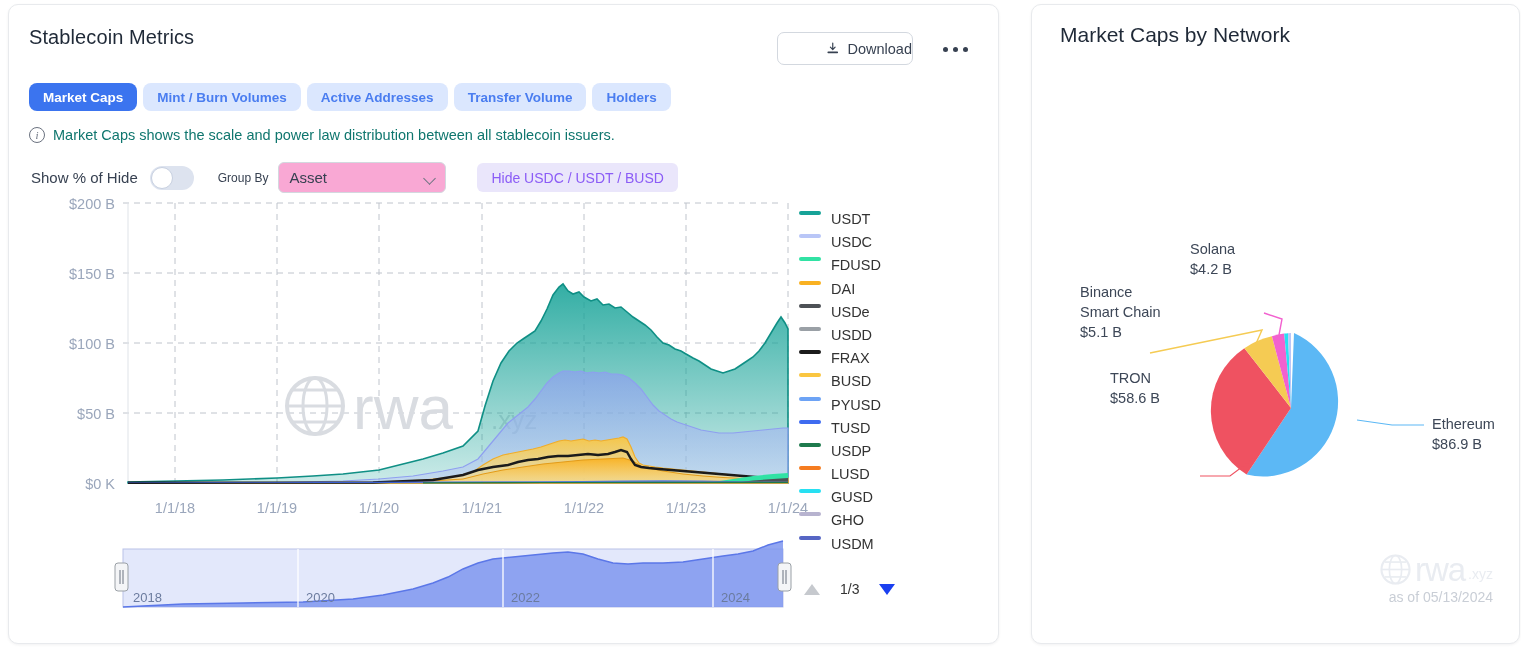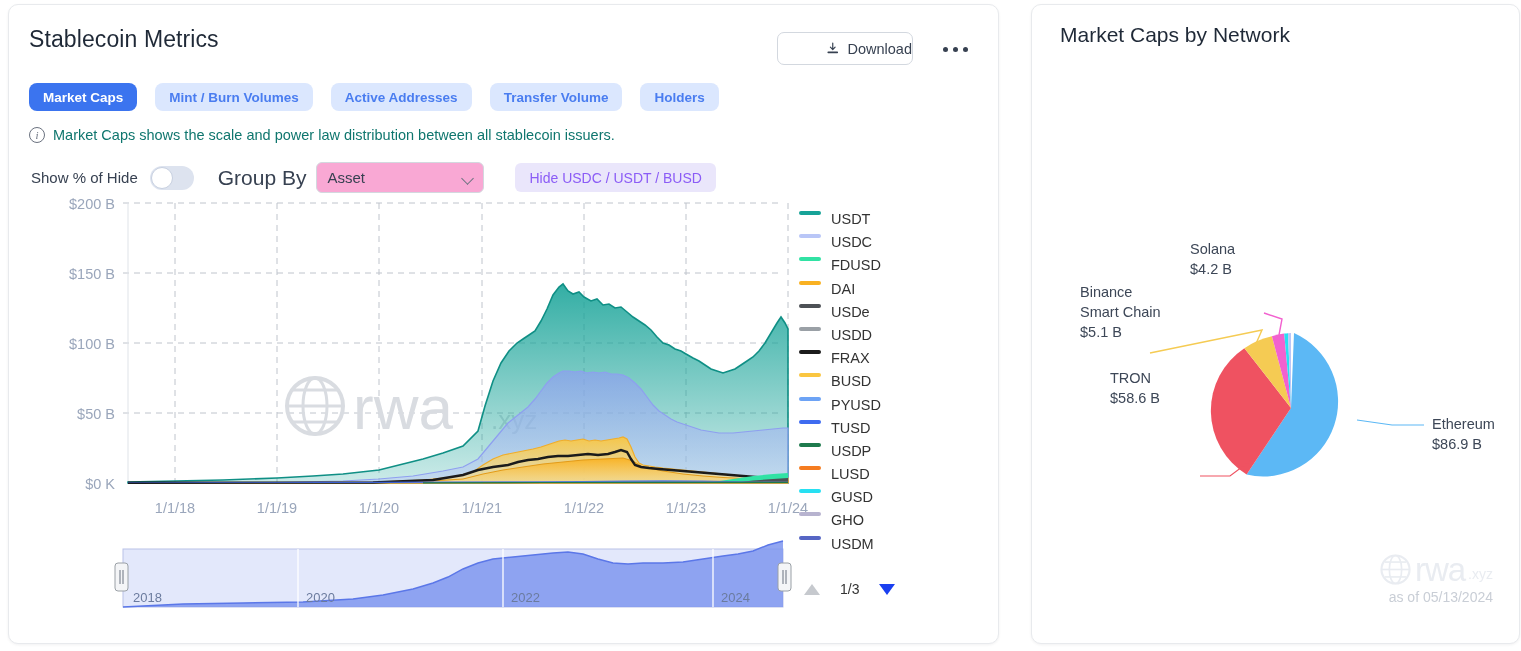--- a/index.html
+++ b/index.html
@@ -19,21 +19,21 @@
     border: 1px solid #e8eaed;
     border-radius: 10px;
     box-shadow: 0 1px 3px rgba(16,24,40,.06);
   }
   #card-left  { left: 8px;  top: 4px; width: 991px;  height: 640px; }
   #card-right { left: 1031px; top: 4px; width: 489px; height: 640px; }
 
   
   .panel-title {
     position: absolute; left: 20px; top: 21px;
-    font-size: 23px; color: #1f2937; font-weight: 400; letter-spacing: .1px; text-align: center;
+    font-size: 20px; color: #1f2937; font-weight: 400; letter-spacing: .1px; text-align: center;
   }
   .pie-title {
     position: absolute; left: 28px; top: 18px;
     font-size: 21px; color: #1f2937; font-weight: 400;
   }
 
   
   .dl-btn {
     position: absolute; left: 768px; top: 27px;
     width: 136px; height: 33px;
@@ -43,21 +43,21 @@
     padding-left: 48px;
   }
   .dl-btn .lbl { font-size: 14.5px; color: #374151; }
   .kebab {
     position: absolute; left: 934px; top: 36px;
     width: 36px; height: 16px; display:flex; align-items:center; gap:5px; cursor:pointer;
   }
   .kebab i { width: 5px; height: 5px; border-radius: 50%; background: #374151; display:block; }
 
   
-  .tabs { position: absolute; left: 20px; top: 78px; display: flex; gap: 18px; }
+  .tabs { position: absolute; left: 20px; top: 78px; display: flex; gap: 6px; }
   .tab {
     height: 28px; padding: 0 14px; border-radius: 8px;
     display: flex; align-items: center; justify-content: center;
     font-size: 13.5px; font-weight: 700; cursor: pointer; white-space: nowrap;
     background: #dbe7fe; color: #4a7df0; border: none;
   }
   .tab.active { background: #3b74ef; color: #fff; }
 
   
   .info { position: absolute; left: 20px; top: 122px; display: flex; align-items: center; gap: 8px; }
@@ -72,21 +72,21 @@
   .controls { position: absolute; left: 22px; top: 157px; display: flex; align-items: center; gap: 0; }
   .ctl-label { font-size: 15px; color: #374151; }
   .toggle {
     width: 44px; height: 24px; border-radius: 12px; background: #dde3ef;
     margin-left: 12px; position: relative; cursor: pointer; flex: none;
   }
   .toggle .knob {
     position: absolute; left: 1px; top: 1px; width: 22px; height: 22px; border-radius: 50%;
     background: #fff; border: 1px solid #c7d0e0;
   }
-  .groupby-label { font-size: 21px; color: #374151; margin-left: 24px; }
+  .groupby-label { font-size: 12px; color: #374151; margin-left: 24px; }
   .select {
     margin-left: 10px; width: 168px; height: 31px;
     border: 1px solid #d3d8df; border-radius: 6px; background: #f9a8d4;
     display: flex; align-items: center; padding: 0 10px; cursor: pointer; position: relative;
   }
   .select .val { font-size: 15px; color: #374151; }
   .chev { position: absolute; right: 11px; top: 11px; width: 9px; height: 9px;
           border-right: 1.6px solid #6b7280; border-bottom: 1.6px solid #6b7280;
           transform: rotate(45deg); }
   .hide-btn {

